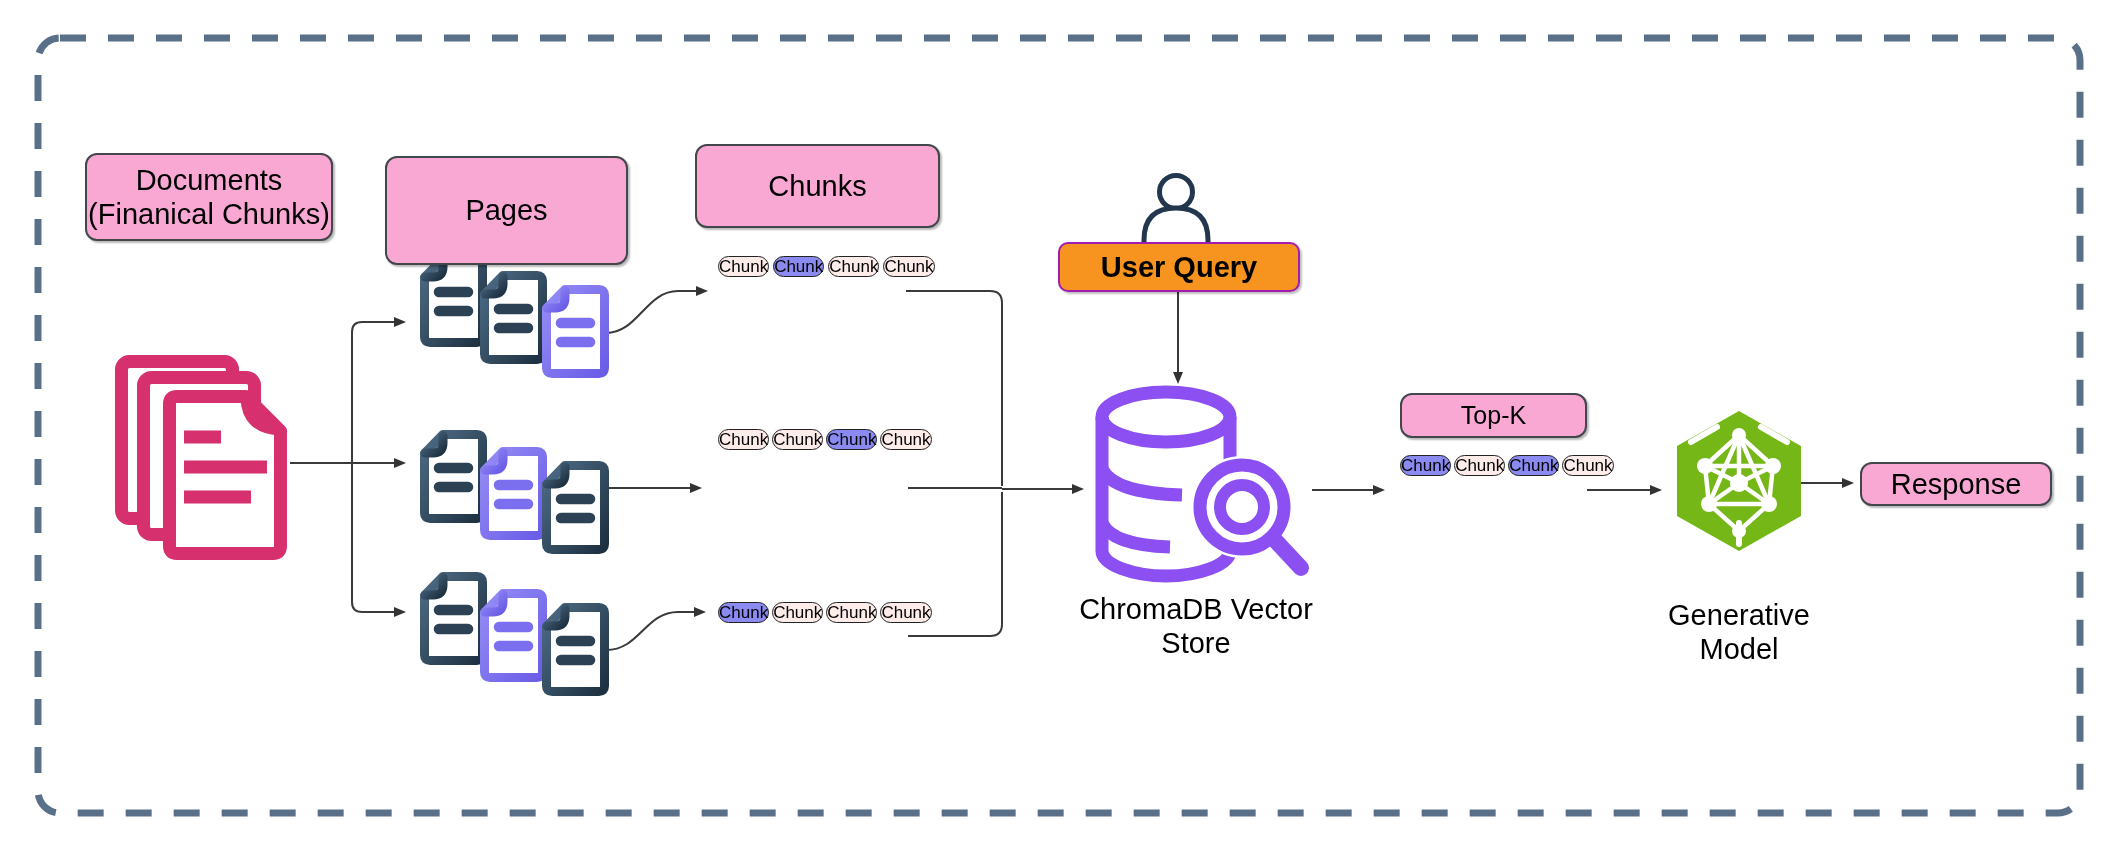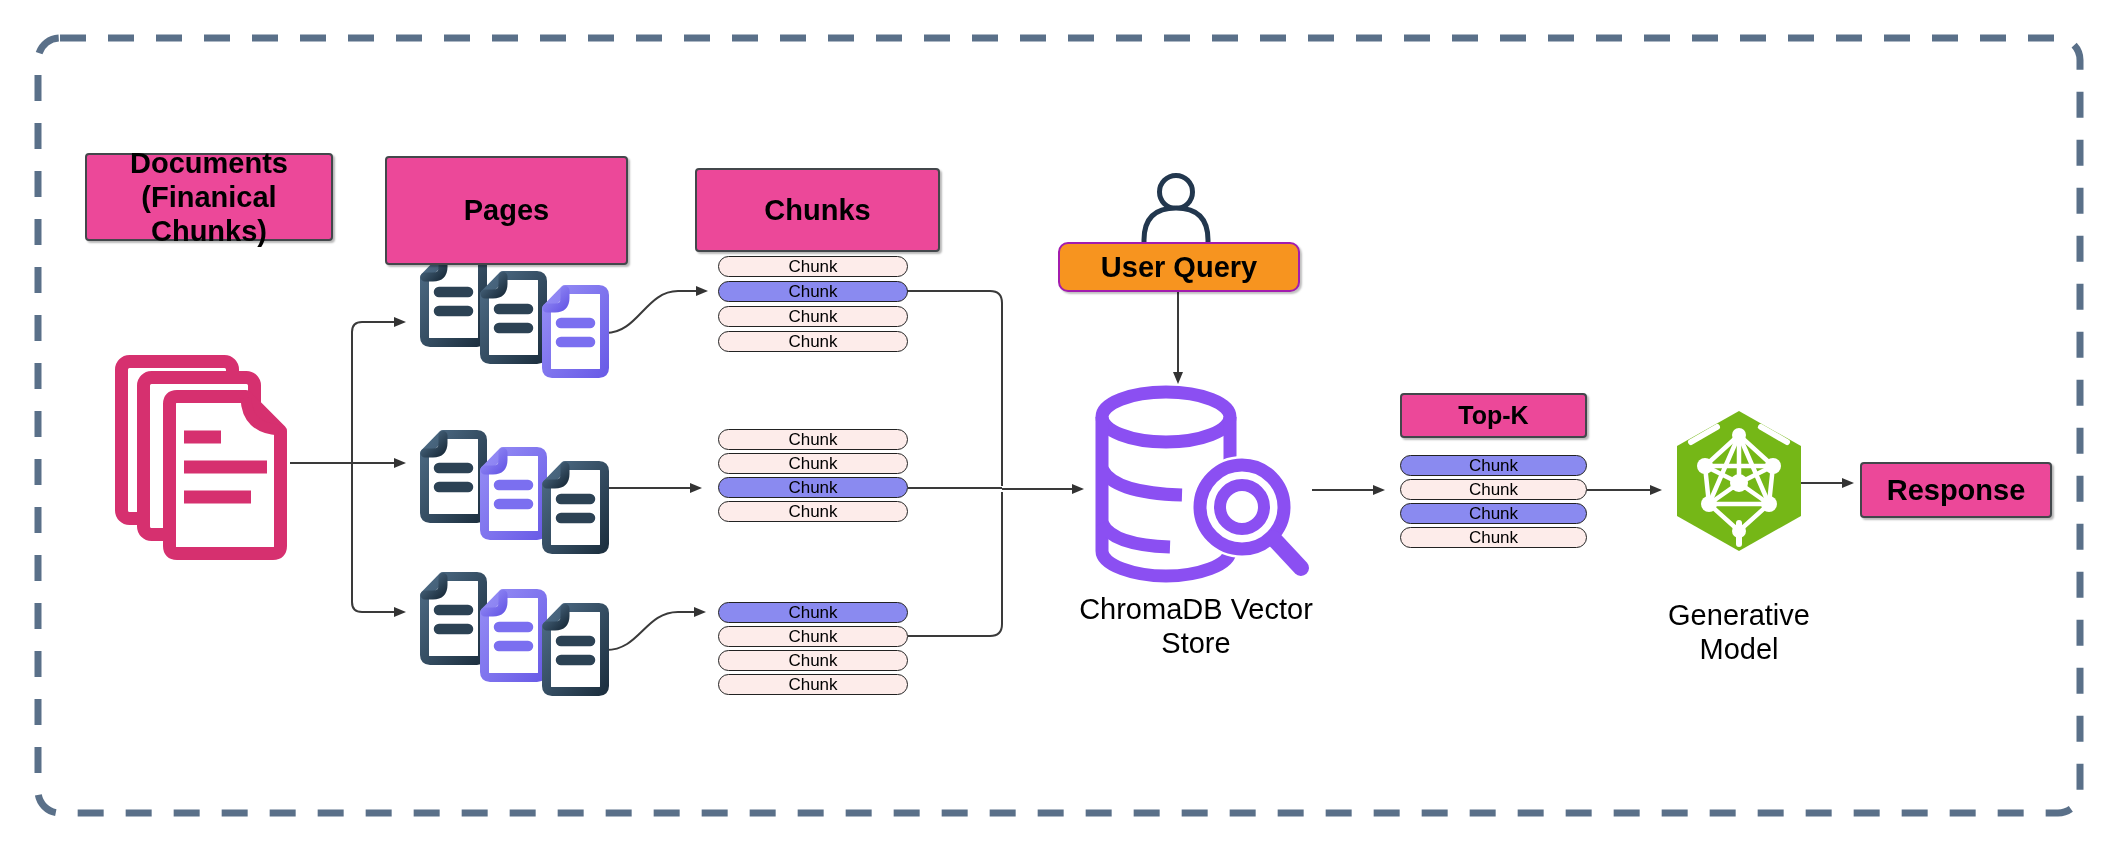--- a/index.html
+++ b/index.html
@@ -3,27 +3,27 @@
 <meta charset="utf-8">
 <style>
   html,body{margin:0;padding:0;background:#ffffff;}
   .stage{position:relative;width:2120px;height:855px;background:#fff;
          font-family:"Liberation Sans",sans-serif;overflow:hidden;}
   svg.overlay{position:absolute;left:0;top:0;z-index:0;}
   .box{position:absolute;display:flex;flex-direction:column;align-items:center;justify-content:center;
        color:#000;text-align:center;box-sizing:border-box;z-index:2;}
   .title-box{background:#fbf8d0;border:2px solid #8f9464;border-radius:8px;
              font-weight:bold;font-size:31px;box-shadow:2px 2px 2px rgba(0,0,0,0.2);}
-  .hbox{background:#ec4899;border:2px solid #43474b;border-radius:4px;font-weight:bold;
+  .hbox{background:#f9a8d4;border:2px solid #43474b;border-radius:12px;font-weight:normal;
         box-shadow:2px 2px 2px rgba(0,0,0,0.28);}
   .hbox .l1{font-size:29px;line-height:34px;}
   .hbox .l2{font-size:29px;line-height:34px;}
   .uq{background:#f7941f;border:2px solid #a21caf;border-radius:10px;font-weight:bold;font-size:29px;
       box-shadow:2px 2px 2px rgba(0,0,0,0.25);}
-  .cgroup{position:absolute;width:190px;display:flex;flex-direction:column;z-index:2;}
+  .cgroup{position:absolute;width:190px;display:flex;flex-direction:row;z-index:2;}
   .g4{gap:4px;} .g3{gap:3px;}
   .pill{height:21px;border:1.5px solid #222;border-radius:11px;background:#fdecea;
         display:flex;align-items:center;justify-content:center;font-size:17px;color:#000;box-sizing:border-box;}
   .pill.hl{background:#8a8af0;}
   .caption{position:absolute;text-align:center;font-size:29px;line-height:34px;color:#000;z-index:2;}
   .icon-svg{position:absolute;z-index:1;}
   .above{z-index:2;}
 </style>
 </head>
 <body>
@@ -90,21 +90,21 @@
   </svg>
 
 
   <div class="box hbox" style="left:85px;top:153px;width:248px;height:88px;">
     <span class="l1">Documents</span>
     <span class="l2">(Finanical Chunks)</span>
   </div>
   <div class="box hbox" style="left:385px;top:156px;width:243px;height:109px;font-size:29px;">
     <span>Pages</span>
   </div>
-  <div class="box hbox" style="left:695px;top:168px;width:245px;height:84px;font-size:29px;">
+  <div class="box hbox" style="left:695px;top:144px;width:245px;height:84px;font-size:29px;">
     <span>Chunks</span>
   </div>
 
   <svg class="icon-svg" style="left:110px;top:352px;" width="185" height="215" viewBox="0 0 185 215">
     <g transform="translate(5,3)">
       <rect x="6.5" y="6.5" width="111" height="157" rx="8" fill="#fff" stroke="#d6306f" stroke-width="13"></rect>
     </g>
     <g transform="translate(27,19)">
       <rect x="6.5" y="6.5" width="111" height="157" rx="8" fill="#fff" stroke="#d6306f" stroke-width="13"></rect>
     </g>
@@ -212,17 +212,17 @@
       <circle cx="32" cy="93" r="8"></circle>
       <circle cx="92" cy="93" r="8"></circle>
       <circle cx="62" cy="120" r="7"></circle>
     </g>
   </svg>
   <div class="caption" style="left:1639px;top:556px;width:200px;margin-top:42px;">
     <div>Generative</div>
     <div>Model</div>
   </div>
 
-  <div class="box hbox" style="left:1860px;top:462px;width:192px;height:56px;font-size:29px;">
+  <div class="box hbox" style="left:1860px;top:462px;width:192px;height:44px;font-size:29px;">
     <span>Response</span>
   </div>
 
 </div>
 
 </body></html>

